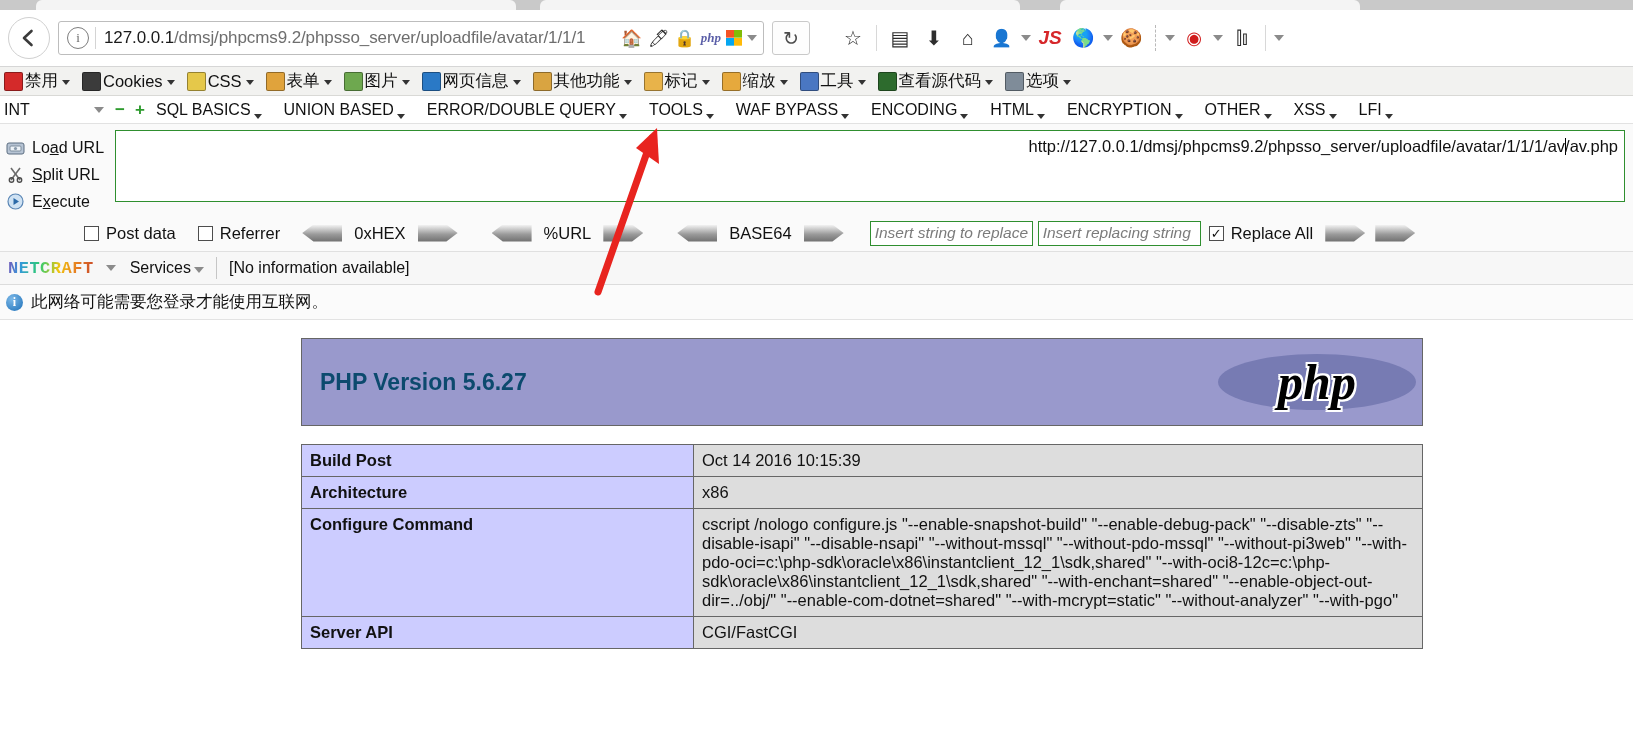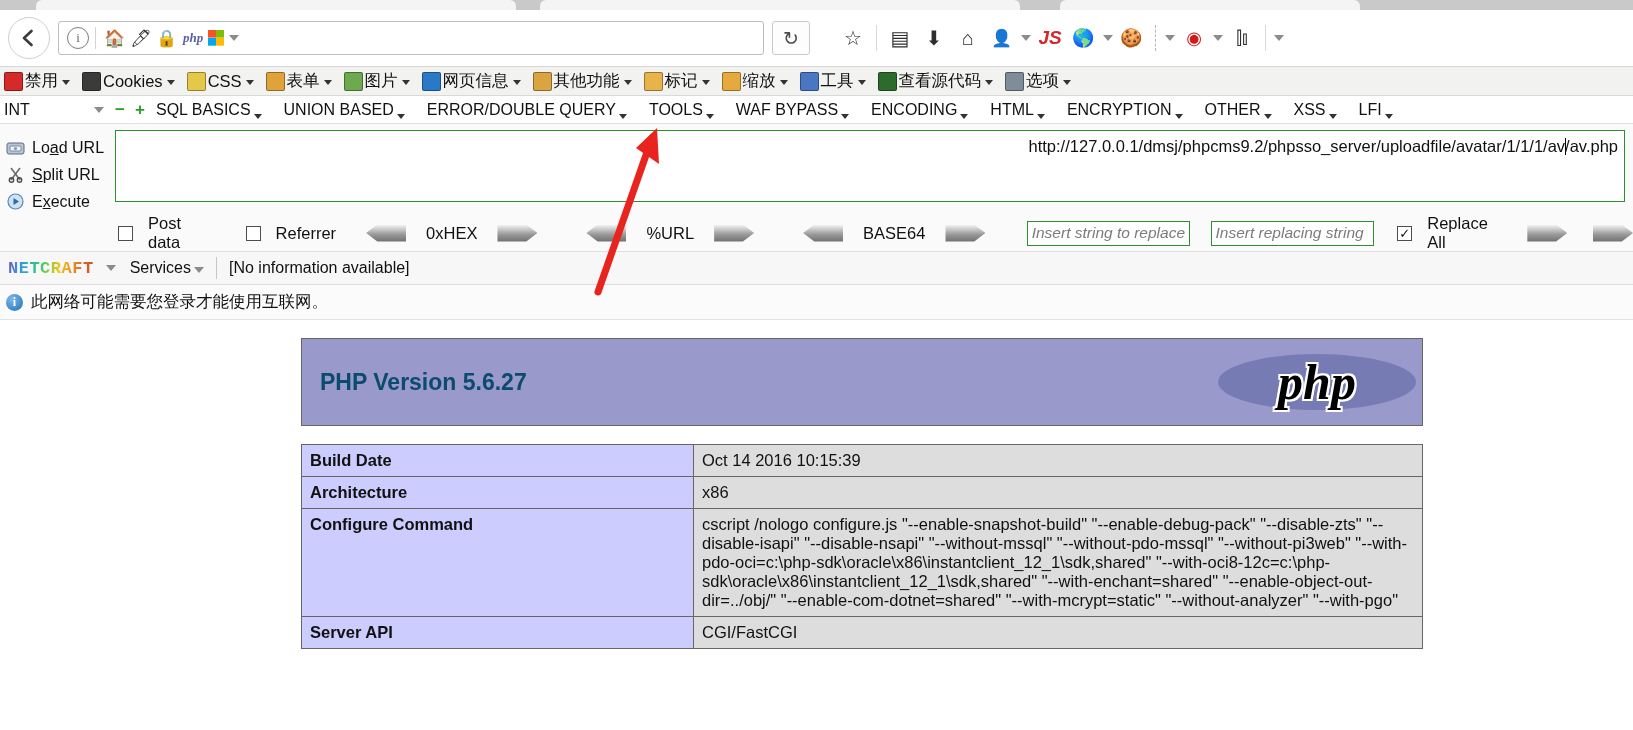--- a/index.html
+++ b/index.html
@@ -121,22 +121,22 @@
   .hb-textarea {
     flex: 1 1 auto; height: 72px; margin-right: 8px; border: 1.5px solid #2f8f2f;
     background: #fff; box-sizing: border-box; padding: 5px 6px; font-size: 16.5px;
     color: #111; overflow: hidden; position: relative; line-height: 20px;
   }
   .caret {
     display: inline-block; width: 1px; height: 17px; background: #000;
     vertical-align: -3px; margin: 0 -0.5px;
   }
   .hb-opts {
-    display: flex; align-items: center; height: 36px; padding-left: 118px;
-    font-size: 16.5px; color: #111; gap: 8px;
+    display: flex; align-items: center; height: 36px; padding-left: 84px;
+    font-size: 16.5px; color: #111; gap: 0;
   }
   .cbx {
     width: 15px; height: 15px; border: 1.5px solid #4d4d4d; background: #fff;
     display: inline-flex; align-items: center; justify-content: center;
     font-size: 13px; color: #111; box-sizing: border-box; flex: 0 0 auto;
   }
   .optlbl { margin-left: 7px; margin-right: 22px; }
   .arrow-l, .arrow-r {
     width: 40px; height: 17px; flex: 0 0 auto;
     background: linear-gradient(#f2f2f2, #9a9a9a 55%, #6f6f6f);
@@ -229,20 +229,23 @@
 
   <div class="back-btn">
     <svg width="22" height="22" viewBox="0 0 22 22">
       <path d="M13.5 4 L6 11 L13.5 18" fill="none" stroke="#3b3b3b" stroke-width="2.6" stroke-linecap="round" stroke-linejoin="round"></path>
     </svg>
   </div>
 
   <div class="urlbox">
     <div class="info-ico">i</div>
     <div class="sep"></div>
+    <div class="url-text">
+      <span class="url-host">127.0.0.1</span><span class="url-path">/dmsj/phpcms9.2/phpsso_server/uploadfile/avatar/1/1/1</span>
+    </div>
     <div class="urlicons">
       <span style="font-size:17px;">🏠</span>
       <span style="font-size:17px;">🖊</span>
       <span style="color:#d8d83a;font-size:17px;">🔒</span>
       <span style="font-size:13px;font-style:italic;font-weight:bold;color:#5b5fa8;font-family:'Liberation Serif',serif;">php</span>
       <span style="display:inline-block;width:16px;height:16px;background:
         linear-gradient(to right,#f35325 0 48%,transparent 48% 52%,#81bc06 52% 100%) top/100% 48% no-repeat,
         linear-gradient(to right,#05a6f0 0 48%,transparent 48% 52%,#ffba08 52% 100%) bottom/100% 48% no-repeat;"></span>
       <span class="caret-dn"></span>
     </div>
@@ -505,21 +508,21 @@
       <h1>PHP Version 5.6.27</h1>
       <div class="php-logo">
         <div class="oval"></div>
         <div class="txt">php</div>
       </div>
     </div>
 
     <table class="info">
       <tbody id="phpinfo-rows">
           <tr>
-            <td class="k">Build Date</td>
+            <td class="k">Build Post</td>
             <td class="v wrapval">Oct 14 2016 10:15:39</td>
           </tr>
           <tr>
             <td class="k">Architecture</td>
             <td class="v wrapval">x86</td>
           </tr>
           <tr>
             <td class="k">Configure Command</td>
             <td class="v wrapval">cscript /nologo configure.js "--enable-snapshot-build" "--enable-debug-pack" "--disable-zts" "--disable-isapi" "--disable-nsapi" "--without-mssql" "--without-pdo-mssql" "--without-pi3web" "--with-pdo-oci=c:\php-sdk\oracle\x86\instantclient_12_1\sdk,shared" "--with-oci8-12c=c:\php-sdk\oracle\x86\instantclient_12_1\sdk,shared" "--with-enchant=shared" "--enable-object-out-dir=../obj/" "--enable-com-dotnet=shared" "--with-mcrypt=static" "--without-analyzer" "--with-pgo"</td>
           </tr>

